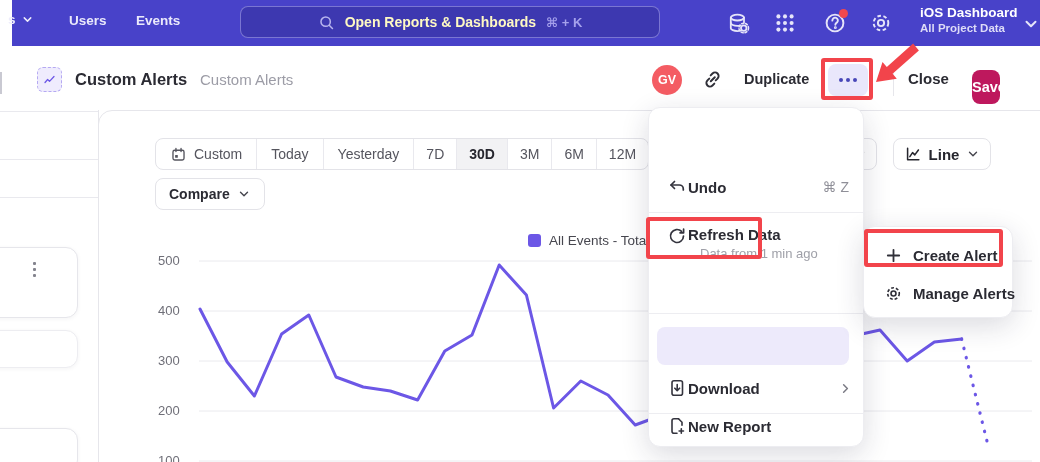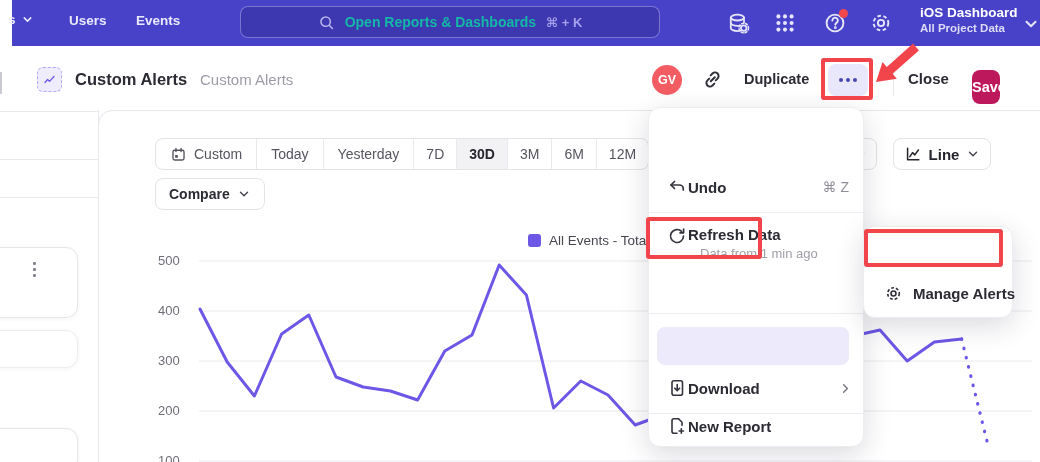--- a/index.html
+++ b/index.html
@@ -7,21 +7,21 @@
   body { font-family:"Liberation Sans","DejaVu Sans",sans-serif; }
   .stage { position:relative; width:1040px; height:462px; overflow:hidden; background:#fff; }
   svg.ic { display:block; }
 
   
   .topnav { position:absolute; left:12px; top:0; width:1040px; height:46px; background:#4842C9; z-index:3; }
   .nav-partial { position:absolute; left:-4px; top:12px; color:#EDECFB; font-size:13.5px; font-weight:600; display:flex; align-items:center; gap:5px; }
   .nav-item { position:absolute; top:13px; color:#EAE9FB; font-size:13.5px; font-weight:600; cursor:pointer; }
   .nav-users { left:57px; } .nav-events { left:124px; }
   .searchbar { position:absolute; left:228px; top:6px; width:420px; height:32px; background:#3D38B0; border:1px solid rgba(173,169,238,.55); border-radius:8px; display:flex; align-items:center; justify-content:center; gap:10px; color:#fff; }
-  .searchbar .ph { font-size:14px; font-weight:600; color:#14b8a6; }
+  .searchbar .ph { font-size:14px; font-weight:600; color:#fef9c3; }
   .searchbar .sc { font-size:13px; color:#A5A1EC; font-weight:600; }
   .nav-icon { position:absolute; top:11px; width:24px; height:24px; color:#E6E5F9; cursor:pointer; }
   .help-badge { position:absolute; right:-1px; top:-2px; width:9px; height:9px; border-radius:50%; background:#F0484D; }
   .project { position:absolute; left:908px; top:5px; color:#fff; cursor:pointer; }
   .project .pname { font-size:13.5px; font-weight:700; }
   .project .pscope { font-size:11.5px; font-weight:600; color:#DDDBF7; margin-top:2px; }
   .project-chevron { position:absolute; left:1010px; top:15px; width:18px; height:18px; color:#E6E5F9; cursor:pointer; }
 
   
   .toolbar { position:absolute; left:0; top:46px; width:1040px; height:64px; background:#fff; z-index:3; }
@@ -324,20 +324,26 @@
           <path d="M11.5 2.8H7a2 2 0 00-2 2v10.5a2 2 0 002 2h3"></path>
           <path d="M11.5 2.8L15 6.2v3"></path>
           <path d="M14.3 12.8v4.4M12.1 15h4.4"></path>
         </svg>
       <span class="mlabel">New Report</span>
     </div>
 
   </div>
 
   <div class="submenu">
+    <div class="smi" style="top:10px;">
+      <svg class="ic micon" viewBox="0 0 20 20" fill="none" stroke="currentColor" stroke-width="1.9" stroke-linecap="round">
+          <path d="M10 4v12M4 10h12"></path>
+        </svg>
+      <span class="mlabel">Create Alert</span>
+    </div>
     <div class="smi" style="top:48px;">
       <svg class="ic micon" viewBox="0 0 20 20" fill="none" stroke="currentColor" stroke-width="1.7">
           <circle cx="10" cy="10" r="2.6"></circle>
           <circle cx="10" cy="10" r="6.1" stroke-dasharray="3 2.1"></circle>
         </svg>
       <span class="mlabel">Manage Alerts</span>
     </div>
   </div>
 
   <div class="anno anno-kebab"></div>

